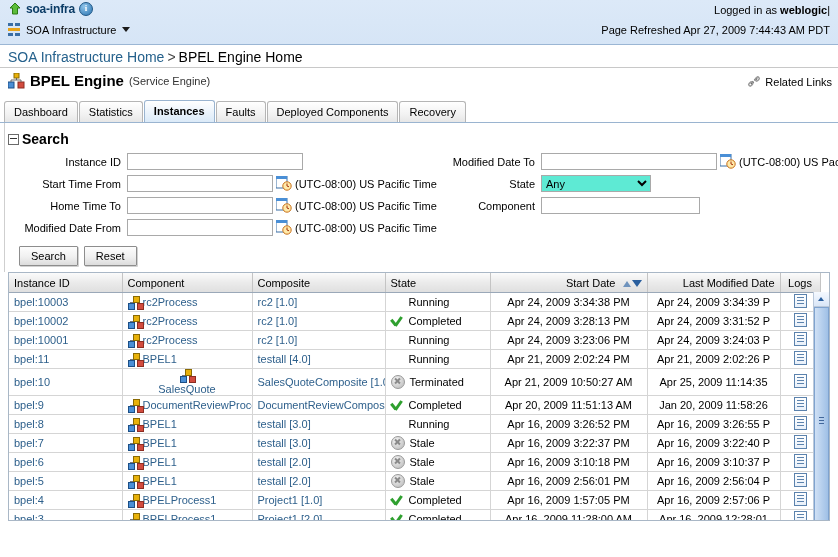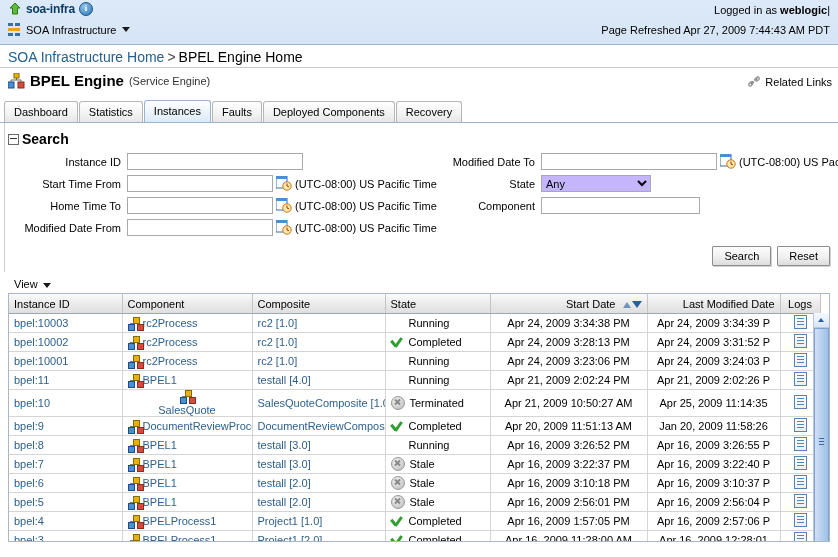--- a/index.html
+++ b/index.html
@@ -171,21 +171,21 @@
     background: linear-gradient(to bottom, #ffffff 0%, #f2f2f2 60%, #e6e6e6 100%);
     border: 1px solid #b5b5b5;
     border-bottom: none;
     border-radius: 3px 3px 0 0;
     vertical-align: bottom;
     cursor: default;
   }
   .tab.active {
     background: linear-gradient(to bottom, #ffffff 0%, #e9f2fb 60%, #dbeaf8 100%);
     border-color: #9ab4d0;
-    font-weight: normal;
+    font-weight: bold;
     height: 21px;
     line-height: 21px;
     z-index: 2;
   }
 
   
   .searchsec {
     position: relative;
     padding: 8px 0 0 8px;
     border-left: 1px solid #cfcfcf;
@@ -238,25 +238,24 @@
   .w-mid  { width: 140px; }
   .w-comp { width: 153px; }
   .tzlbl { font-size: 11px; color: #000; white-space: nowrap; }
   .cal-icon { width: 16px; height: 15px; display:inline-block; position: relative; }
   select.sel {
     font-size: 11px;
     font-family: "Liberation Sans", sans-serif;
     height: 17px;
     width: 110px;
     border: 1px solid #a9a9a9;
-    background: #c4b5fd;
+    background: #5eead4;
   }
 
   .btnrow {
-    text-align: right;
     padding: 10px 8px 6px 0;
   }
   .btn {
     display: inline-block;
     font-size: 11px;
     font-family: "Liberation Sans", sans-serif;
     padding: 3px 11px;
     border: 1px solid #8d8d8d;
     background: linear-gradient(to bottom, #fdfdfd 0%, #f0f0f0 55%, #dcdcdc 100%);
     color: #000;
@@ -581,25 +580,20 @@
       </div>
       <div></div>
       <div></div>
     </div>
 
     <div class="btnrow">
       <span class="btn">Search</span><span class="btn">Reset</span>
     </div>
   </div>
 
-  <div class="viewbar">
-    <span>
-      <span>View</span><span class="vcaret"></span>
-    </span>
-  </div>
 
   <div class="tablewrap">
     <table class="grid">
       <colgroup>
         <col style="width:113px">
         <col style="width:130px">
         <col style="width:133px">
         <col style="width:105px">
         <col style="width:157px">
         <col style="width:133px">

